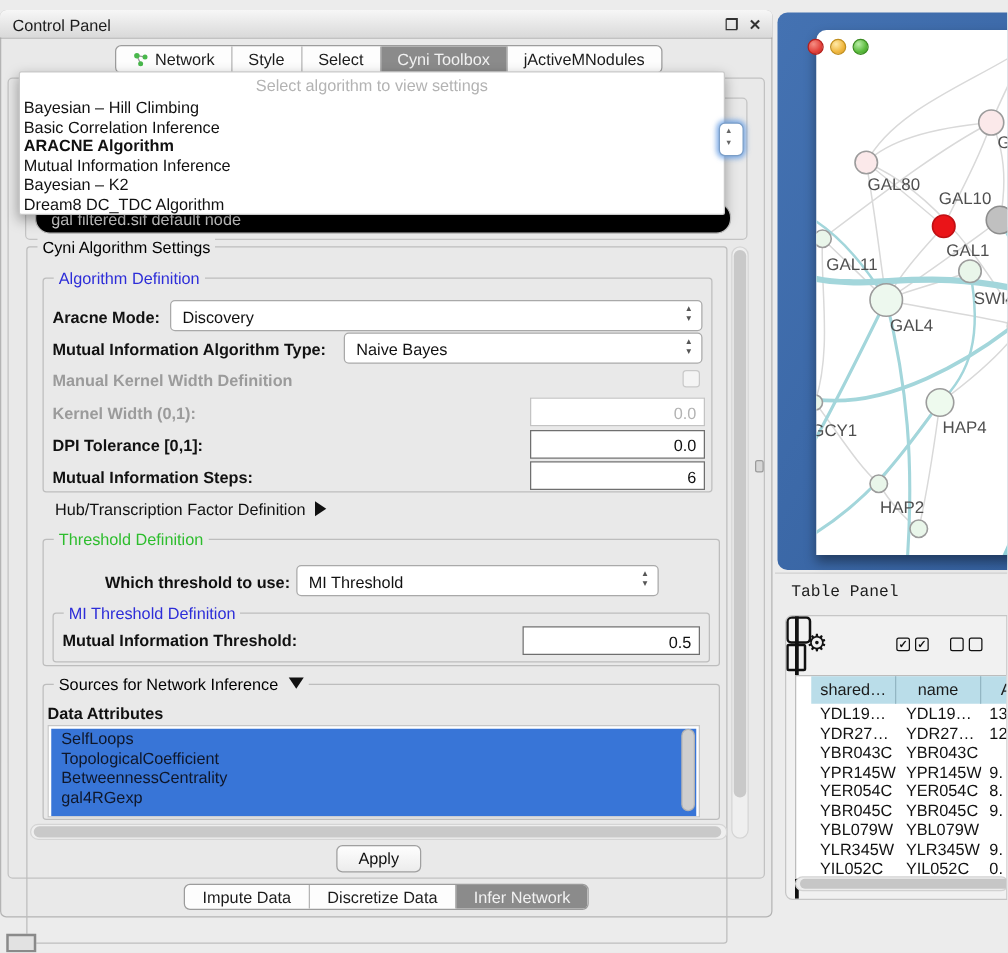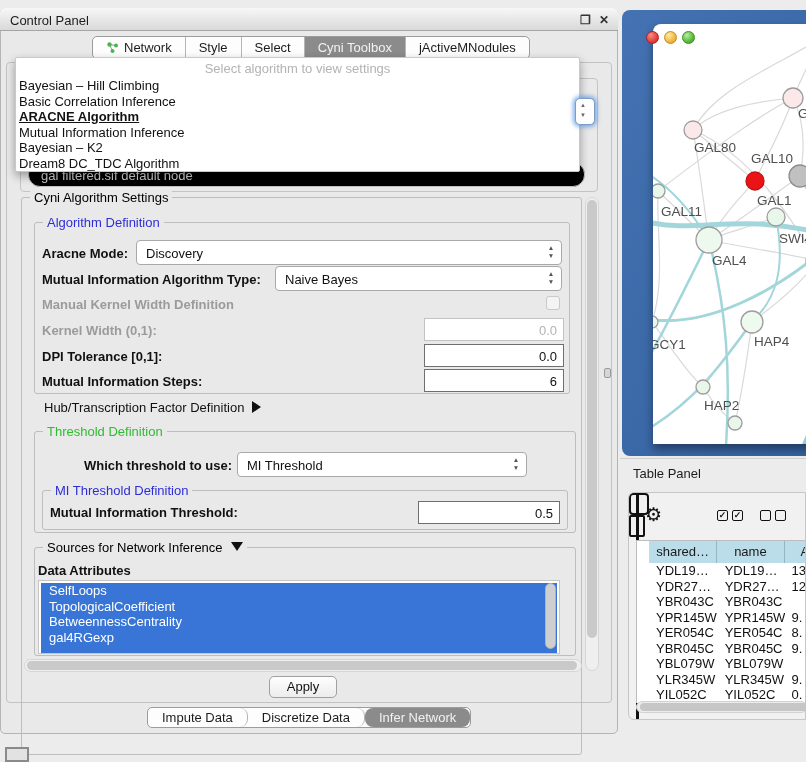--- a/index.html
+++ b/index.html
@@ -42,42 +42,42 @@
   .field{background:#fff;border:1px solid #6f6f6f;box-sizing:border-box;}
   .field span{position:absolute;right:6px;top:4px;font-size:13px;color:#111;}
   .field.disabled{border-color:#c3c3c3;}
   .field.disabled span{color:#b3b3b3;}
   .checkbox{width:14px;height:14px;border:1px solid #c9c9c9;border-radius:3px;background:#f4f4f4;box-sizing:border-box;}
   .tri-right{display:inline-block;width:0;height:0;border-top:6px solid transparent;border-bottom:6px solid transparent;border-left:9px solid #111;margin-left:8px;vertical-align:-1px;}
   .tri-down{display:inline-block;width:0;height:0;border-left:6px solid transparent;border-right:6px solid transparent;border-top:9px solid #111;margin-left:8px;vertical-align:1px;}
   
   .attr-list{left:38px;top:580px;width:522px;height:74px;background:#fff;border:1px solid #c6c6c6;box-sizing:border-box;overflow:hidden;}
   .attr-sel{position:absolute;left:2px;top:2px;right:2px;bottom:0;background:#3875d7;}
-  .attr-item{font-size:13px;color:#ffffff;height:15.5px;line-height:15.5px;padding-left:8px;white-space:nowrap;}
+  .attr-item{font-size:13px;color:#0f172a;height:15.5px;line-height:15.5px;padding-left:8px;white-space:nowrap;}
   .list-thumb{position:absolute;right:3px;top:2px;width:11px;height:66px;background:#cfcfcf;border:1px solid #b2b2b2;border-radius:6px;box-sizing:border-box;}
   
   .hscroll{left:24px;top:659px;width:558px;height:13px;background:#efefef;border:1px solid #d5d5d5;border-radius:7px;box-sizing:border-box;}
   .hscroll .thumb{position:absolute;left:2px;top:1px;width:550px;height:9px;background:#c9c9c9;border-radius:5px;}
   .vscroll{left:585px;top:197px;width:14px;height:474px;background:#efefef;border:1px solid #d5d5d5;border-radius:7px;box-sizing:border-box;}
   .vscroll .thumb{position:absolute;left:1px;top:2px;width:10px;height:438px;background:#c9c9c9;border-radius:5px;}
   .apply-btn{left:269px;top:676px;width:68px;height:22px;background:linear-gradient(#fefefe,#ececec);border:1px solid #a0a0a0;border-radius:5px;font-size:13px;color:#111;text-align:center;line-height:20px;box-sizing:border-box;}
   
   .bottom-tabbar{left:147px;top:707px;height:21px;display:flex;background:#fdfdfd;border:1px solid #9c9c9c;border-radius:5px;overflow:hidden;box-sizing:border-box;}
-  .btab{display:flex;align-items:center;padding:0 14px;font-size:13px;color:#1c1c1c;border-right:1px solid #b5b5b5;white-space:nowrap;border-radius:8px;}
+  .btab{display:flex;align-items:center;padding:0 14px;font-size:13px;color:#1c1c1c;border-right:1px solid #b5b5b5;white-space:nowrap;}
   .btab:last-child{border-right:none;}
   .btab.sel{background:#8b8b8b;color:#f2f2f2;}
   .divider-handle{left:604px;top:368px;width:7px;height:10px;background:#d6d6d6;border:1px solid #9b9b9b;border-radius:2px;box-sizing:border-box;}
   .mini-icon{left:5px;top:747px;width:24px;height:15px;border:2px solid #8a8a8a;background:#e2e2e2;box-sizing:border-box;}
   
   .net-frame{left:622px;top:10px;width:184px;height:446px;background:linear-gradient(120deg,#4472b2,#35619f);border-radius:8px 0 0 8px;}
   .net-window{left:637px;top:24px;width:169px;height:420px;background:#fff;border-radius:8px 0 0 0;box-shadow:0 5px 9px rgba(0,0,0,.4);overflow:hidden;margin-left:16px;}
   .light{top:31px;width:13px;height:13px;border-radius:50%;box-sizing:border-box;z-index:3;}
   
   .tp-titlebar{left:620px;top:458px;width:186px;height:29px;border-top:1px solid #cfcfcf;}
-  .tp-title{left:633px;top:466px;font-size:13px;color:#1c1c1c;}
+  .tp-title{left:633px;top:466px;font-size:13px;color:#1c1c1c;font-family:Liberation Mono, monospace;}
   .tp-panel{left:628px;top:492px;width:178px;height:228px;background:#f1f1f1;border:1px solid #c6c6c6;border-radius:6px 0 0 6px;box-sizing:border-box;overflow:hidden;}
   .tp-toolbar-icon{position:absolute;color:#111;}
   .icon-split{left:54px;top:12px;width:20px;height:22px;border:2.5px solid #111;border-radius:4px;box-sizing:border-box;}
   .icon-split div{position:absolute;left:7px;top:0;width:2.5px;height:100%;background:#111;}
   .cb{position:absolute;width:11px;height:11px;border:1.5px solid #111;border-radius:2px;box-sizing:border-box;font-size:9px;line-height:9px;text-align:center;font-weight:bold;color:#111;}
   .icon-doc{left:169px;top:11px;width:16px;height:22px;border:2.5px solid #111;border-radius:2px;box-sizing:border-box;}
   .tbl{position:absolute;left:7px;top:47px;width:171px;background:#fff;border:1px solid #bdbdbd;border-bottom:none;box-sizing:border-box;padding-left:12px;}
   .tbl-head{display:flex;height:22px;background:#badde9;}
   .tbl-head .hc{font-size:13px;color:#1a1a1a;text-align:center;line-height:22px;border-right:1px solid #93b6c3;box-sizing:border-box;overflow:hidden;white-space:nowrap;}
   .tbl-row{display:flex;height:15.5px;}
@@ -126,21 +126,21 @@
   <div class="abs hidden-combo">
       <span>gal filtered.sif default node</span>
     </div>
 
   <div class="abs popup">
     <div class="popup-header">Select algorithm to view settings</div>
     <div class="popup-list">
 
     <div class="popup-item">Bayesian – Hill Climbing</div>
         <div class="popup-item">Basic Correlation Inference</div>
-        <div class="popup-item" style="font-weight: bold; text-decoration: underline;">ARACNE Algorithm</div>
+        <div class="popup-item" style="font-weight: bold;">ARACNE Algorithm</div>
         <div class="popup-item">Mutual Information Inference</div>
         <div class="popup-item">Bayesian – K2</div>
         <div class="popup-item">Dream8 DC_TDC Algorithm</div>
       </div>
   </div>
   <div class="abs focus-stepper">
     <div class="arr" style="top:3px;">▲</div>
     <div class="arr" style="top:13px;">▼</div>
   </div>
 

